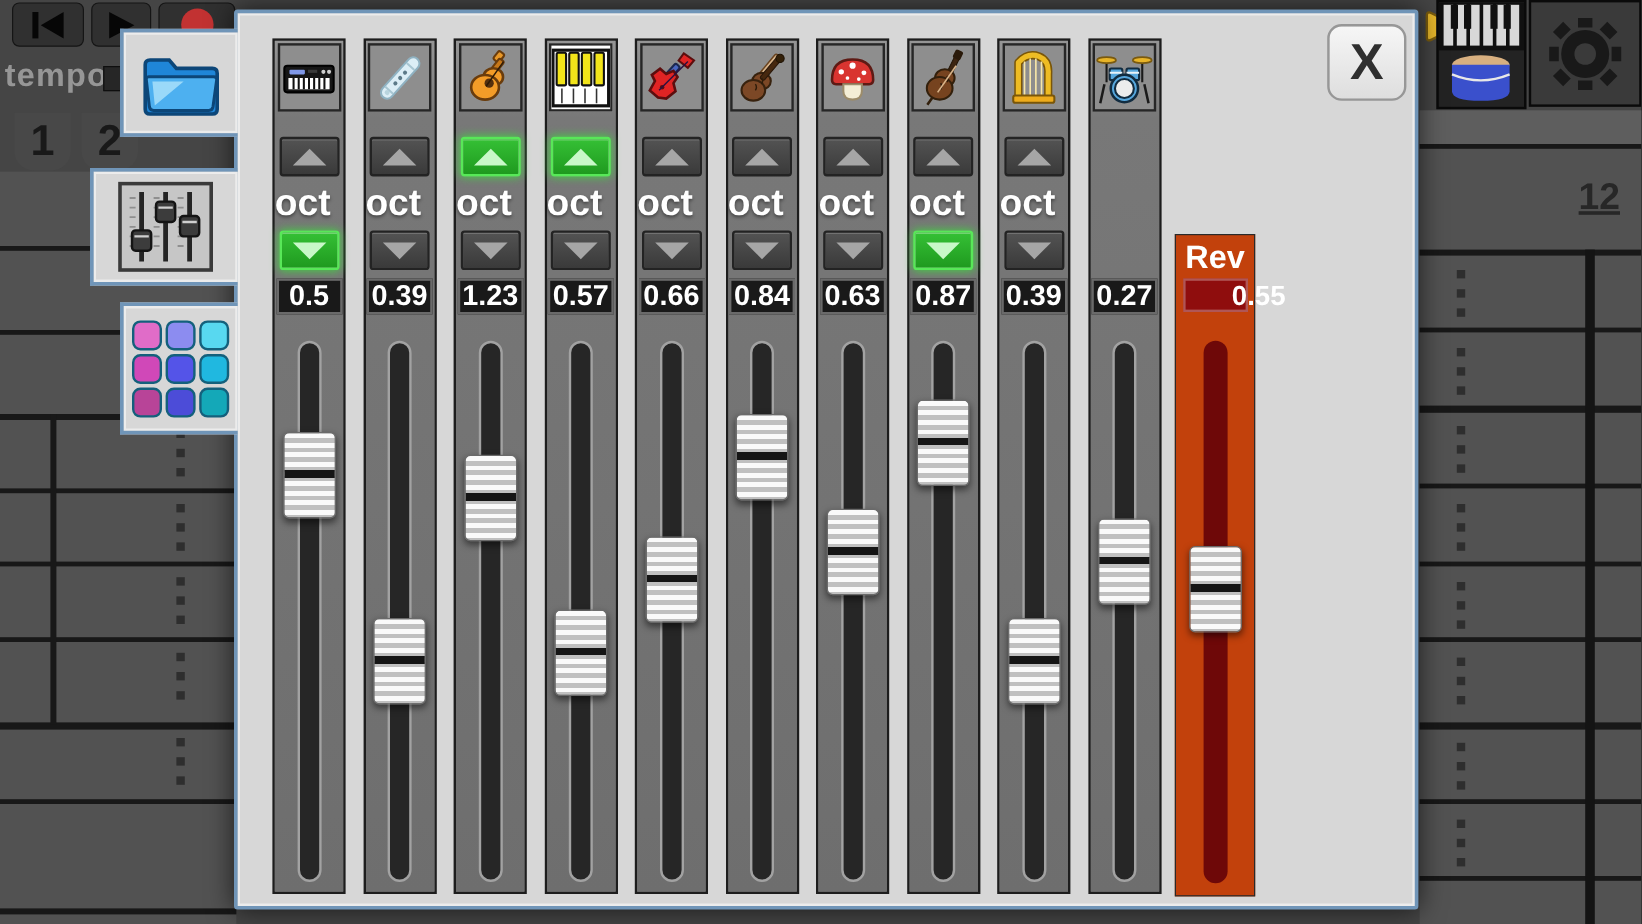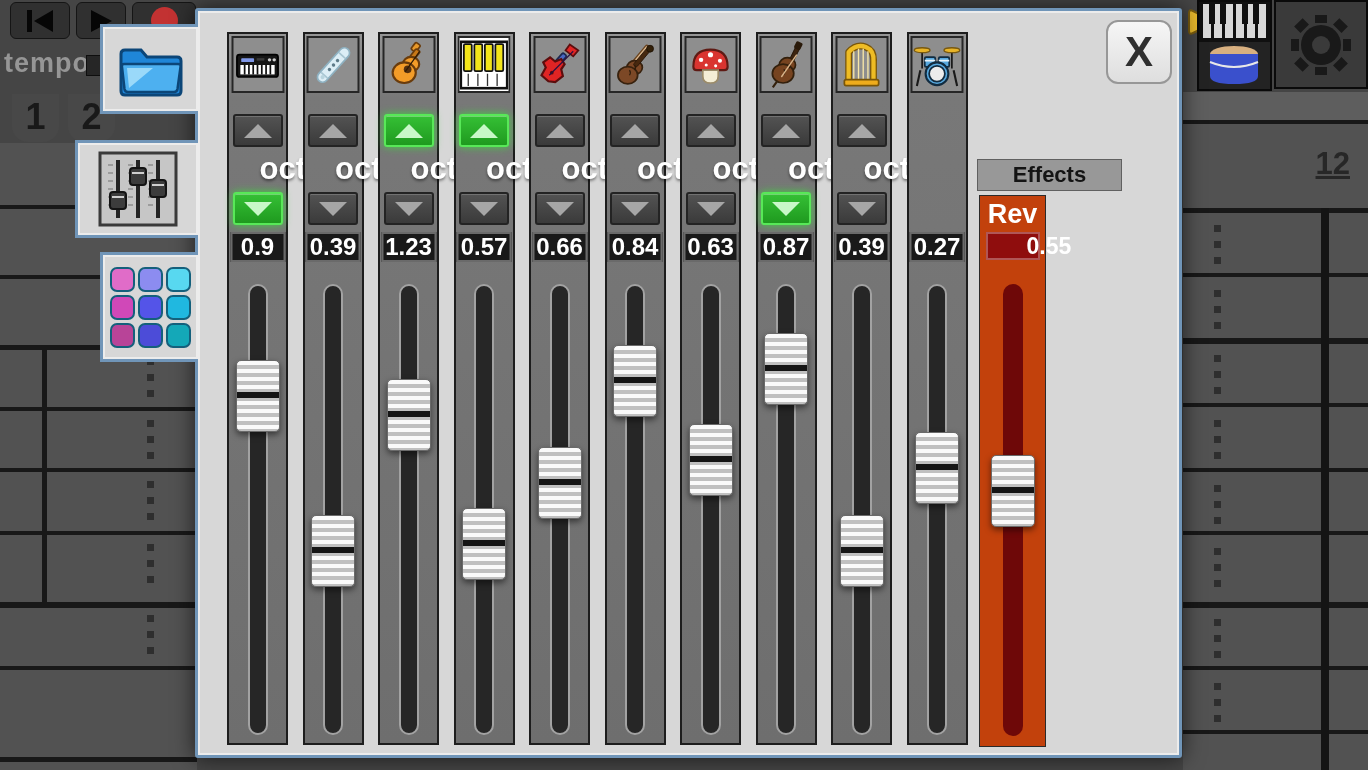--- a/index.html
+++ b/index.html
@@ -62,22 +62,22 @@
              box-shadow:inset 0 1px 0 rgba(255,255,255,.18); }
   .oct-up { top:80px; } .oct-down { top:158px; }
   .tri-up   { width:0; height:0; border-left:14px solid transparent; border-right:14px solid transparent;
               border-bottom:14px solid #a6a6a6; }
   .tri-down { width:0; height:0; border-left:14px solid transparent; border-right:14px solid transparent;
               border-top:14px solid #a6a6a6; }
   .oct-btn.active { background:linear-gradient(#35c035,#1f9a1f); border-color:#58e858;
                     box-shadow:0 0 8px #42d342, inset 0 1px 0 rgba(255,255,255,.3); }
   .oct-btn.active .tri-up   { border-bottom-color:#c8f8c8; }
   .oct-btn.active .tri-down { border-top-color:#c8f8c8; }
-  .oct-label { position:absolute; top:112px; width:100%; text-align:right; color:#fff;
-               font:700 31px/46px "Liberation Sans",sans-serif; text-shadow:0 2px 3px rgba(0,0,0,.45);margin-left:20px; }
+  .oct-label { position:absolute; top:112px; width:100%; text-align:left; color:#fff;
+               font:700 31px/46px "Liberation Sans",sans-serif; text-shadow:0 2px 3px rgba(0,0,0,.45); }
   .value-box { position:absolute; top:198px; left:50%; transform:translateX(-50%);
                width:55px; height:30px; background:#191919; border:2px solid #6a6a6a;
                color:#fff; font:700 24px/26px "Liberation Sans",sans-serif; text-align:center; }
   .slider { position:absolute; top:250px; bottom:8px; left:0; right:0; }
   .track { position:absolute; left:50%; transform:translateX(-50%); top:0; bottom:0; width:20px;
            background:#262626; border:2px solid #a2a2a2; border-radius:11px; }
   .handle { position:absolute; left:50%; transform:translateX(-50%); width:44px; height:72px;
             border-radius:5px; border:1px solid #6a6a6a;
             background:linear-gradient(180deg,rgba(255,255,255,0) 0 44%,#151515 44% 53%,rgba(255,255,255,0) 53%),
                        repeating-linear-gradient(180deg,#fafafa 0 4px,#c0c0c0 4px 8px);
@@ -286,21 +286,21 @@
               <rect x="27" y="20" width="9" height="3" fill="#3a3a3a"></rect>
             </svg>
           </div>
     <button class="oct-btn oct-up">
             <span class="tri-up"></span>
           </button>
     <div class="oct-label">oct</div>
     <button class="oct-btn oct-down active">
             <span class="tri-down"></span>
           </button>
-    <div class="value-box">0.9</div>
+    <div class="value-box">0.5</div>
     <div class="slider">
       <div class="track"></div>
       <div class="handle" style="top: 75.8px;"></div>
     </div>
   </div>
 
   <div class="strip">
     <div class="icon-cell">
             <svg width="48" height="48" viewBox="0 0 56 56">
               <g transform="rotate(-48 28 28)">
@@ -523,21 +523,20 @@
             </svg>
           </div>
 
     <div class="value-box">0.27</div>
     <div class="slider">
       <div class="track"></div>
       <div class="handle" style="top: 147.81px;"></div>
     </div>
   </div>
 </div>
-    <div class="fx-title">Effects</div>
 
   <div class="fx-col" style="left: 781px; background: #c2410c;">
     <div class="fx-label">Rev</div>
     <div class="fx-value" style="background: rgb(143, 13, 13);">0.55</div>
     <div class="fx-slider">
       <div class="fx-track" style="background: rgb(110, 8, 8);"></div>
       <div class="handle" style="top: 171px;"></div>
     </div>
   </div>
 

